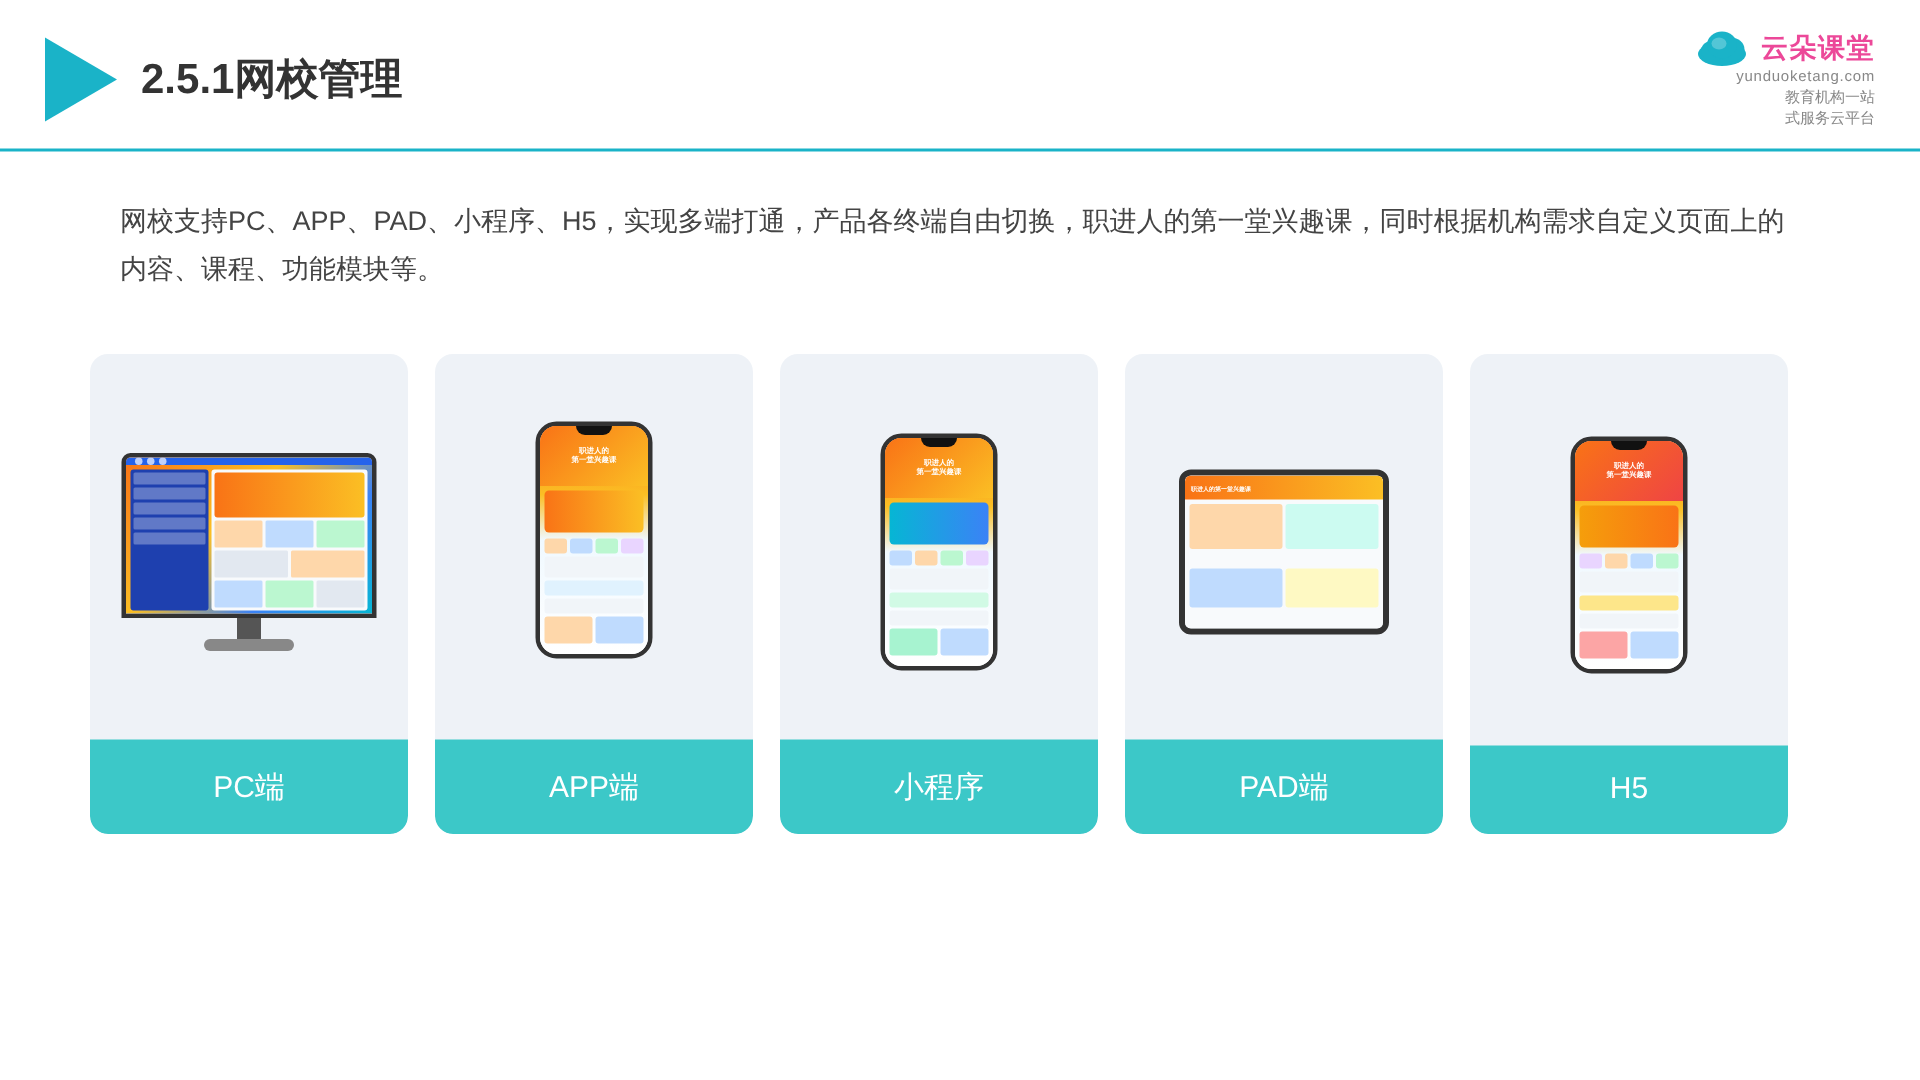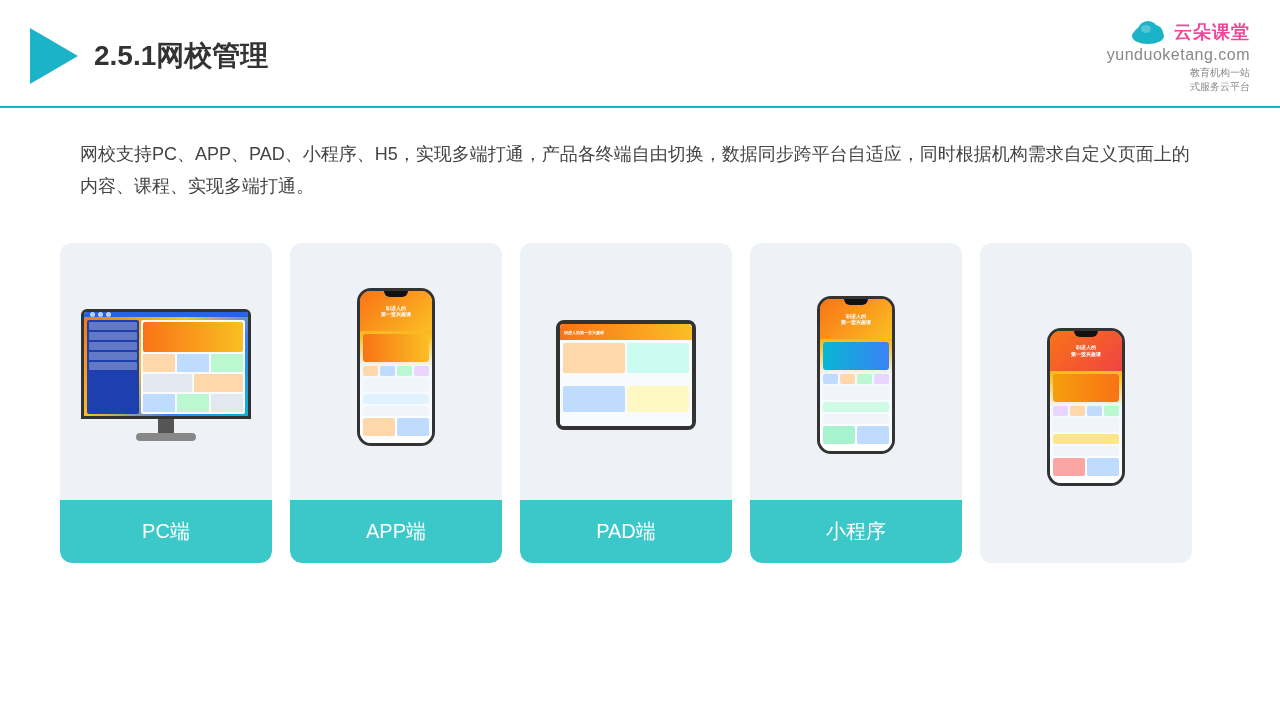--- a/index.html
+++ b/index.html
@@ -61,21 +61,21 @@
     }
 
     .brand-name-cn {
       font-size: 18px;
       font-weight: bold;
       color: #ec4899;
       letter-spacing: 1px;
     }
 
     .brand-name-en {
-      font-size: 16px;
+      font-size: 10px;
       color: #888;
       letter-spacing: 0.5px;
     }
 
     .brand-tagline {
       font-size: 10px;
       color: #888;
       text-align: right;
       line-height: 1.4;
       margin-top: 2px;
@@ -399,21 +399,21 @@
         </svg>
         <span class="brand-name-cn">云朵课堂</span>
       </div>
       <div class="brand-name-en">yunduoketang.com</div>
       <div class="brand-tagline">教育机构一站<br>式服务云平台</div>
     </div>
   </div>
 </div>
 
 <div class="description">
-  <p>网校支持PC、APP、PAD、小程序、H5，实现多端打通，产品各终端自由切换，数据同步跨平台自适应，同时根据机构需求自定义页面上的内容、课程、实现多端打通。</p>
+  <p>网校支持PC、APP、PAD、小程序、H5，实现多端打通，产品各终端自由切换，职进人的第一堂兴趣课，同时根据机构需求自定义页面上的内容、课程、功能模块等。</p>
 </div>
 
 <div class="cards-container">
 
   <div class="device-card" style="background:#eef2f7;">
     <div class="device-image-area">
       <div class="pc-monitor">
         <div class="monitor-body">
           <div class="monitor-screen">
             <div class="monitor-screen-header">
@@ -481,39 +481,20 @@
             </div>
           </div>
         </div>
       </div>
     </div>
     <div class="device-label">APP端</div>
   </div>
 
   <div class="device-card" style="background:#eef2f7;">
     <div class="device-image-area">
-      <div class="tablet-mockup" style="width:140px;height:110px;">
-        <div class="tablet-screen">
-          <div class="tablet-header">
-            <span class="tablet-header-text">职进人的第一堂兴趣课</span>
-          </div>
-          <div class="tablet-body">
-            <div class="tablet-card orange" style="height:30px;"></div>
-            <div class="tablet-card teal" style="height:30px;"></div>
-            <div class="tablet-card blue" style="height:26px;"></div>
-            <div class="tablet-card yellow" style="height:26px;"></div>
-          </div>
-        </div>
-      </div>
-    </div>
-    <div class="device-label">PAD端</div>
-  </div>
-
-  <div class="device-card" style="background:#eef2f7;">
-    <div class="device-image-area">
       <div class="phone-mockup" style="width:78px;height:158px;">
         <div class="phone-notch"></div>
         <div class="phone-screen">
           <div class="phone-screen-top" style="height:40px;">
             <div class="phone-screen-text">职进人的<br>第一堂兴趣课</div>
           </div>
           <div class="phone-screen-body">
             <div class="phone-banner" style="height:28px;border-radius:3px;margin-bottom:2px;background:linear-gradient(90deg,#06b6d4,#3b82f6);"></div>
             <div class="phone-icons-row">
               <div class="phone-icon blue"></div>
@@ -530,20 +511,39 @@
             </div>
           </div>
         </div>
       </div>
     </div>
     <div class="device-label">小程序</div>
   </div>
 
   <div class="device-card" style="background:#eef2f7;">
     <div class="device-image-area">
+      <div class="tablet-mockup" style="width:140px;height:110px;">
+        <div class="tablet-screen">
+          <div class="tablet-header">
+            <span class="tablet-header-text">职进人的第一堂兴趣课</span>
+          </div>
+          <div class="tablet-body">
+            <div class="tablet-card orange" style="height:30px;"></div>
+            <div class="tablet-card teal" style="height:30px;"></div>
+            <div class="tablet-card blue" style="height:26px;"></div>
+            <div class="tablet-card yellow" style="height:26px;"></div>
+          </div>
+        </div>
+      </div>
+    </div>
+    <div class="device-label">PAD端</div>
+  </div>
+
+  <div class="device-card" style="background:#eef2f7;">
+    <div class="device-image-area">
       <div class="phone-mockup" style="width:78px;height:158px;">
         <div class="phone-notch"></div>
         <div class="phone-screen">
           <div class="phone-screen-top" style="height:40px;background:linear-gradient(135deg,#f97316,#ef4444);">
             <div class="phone-screen-text">职进人的<br>第一堂兴趣课</div>
           </div>
           <div class="phone-screen-body">
             <div class="phone-banner" style="height:28px;border-radius:3px;margin-bottom:2px;background:linear-gradient(90deg,#f59e0b,#f97316);"></div>
             <div class="phone-icons-row">
               <div class="phone-icon purple"></div>
@@ -555,15 +555,16 @@
             <div class="phone-content-block" style="height:10px; background:#fde68a;"></div>
             <div class="phone-content-block" style="height:10px;"></div>
             <div style="display:flex;gap:2px;">
               <div style="flex:1;height:18px;background:#fca5a5;border-radius:2px;"></div>
               <div style="flex:1;height:18px;background:#bfdbfe;border-radius:2px;"></div>
             </div>
           </div>
         </div>
       </div>
     </div>
+    <div class="device-label">H5</div>
   </div>
 
 </div>
 
 </body></html>

